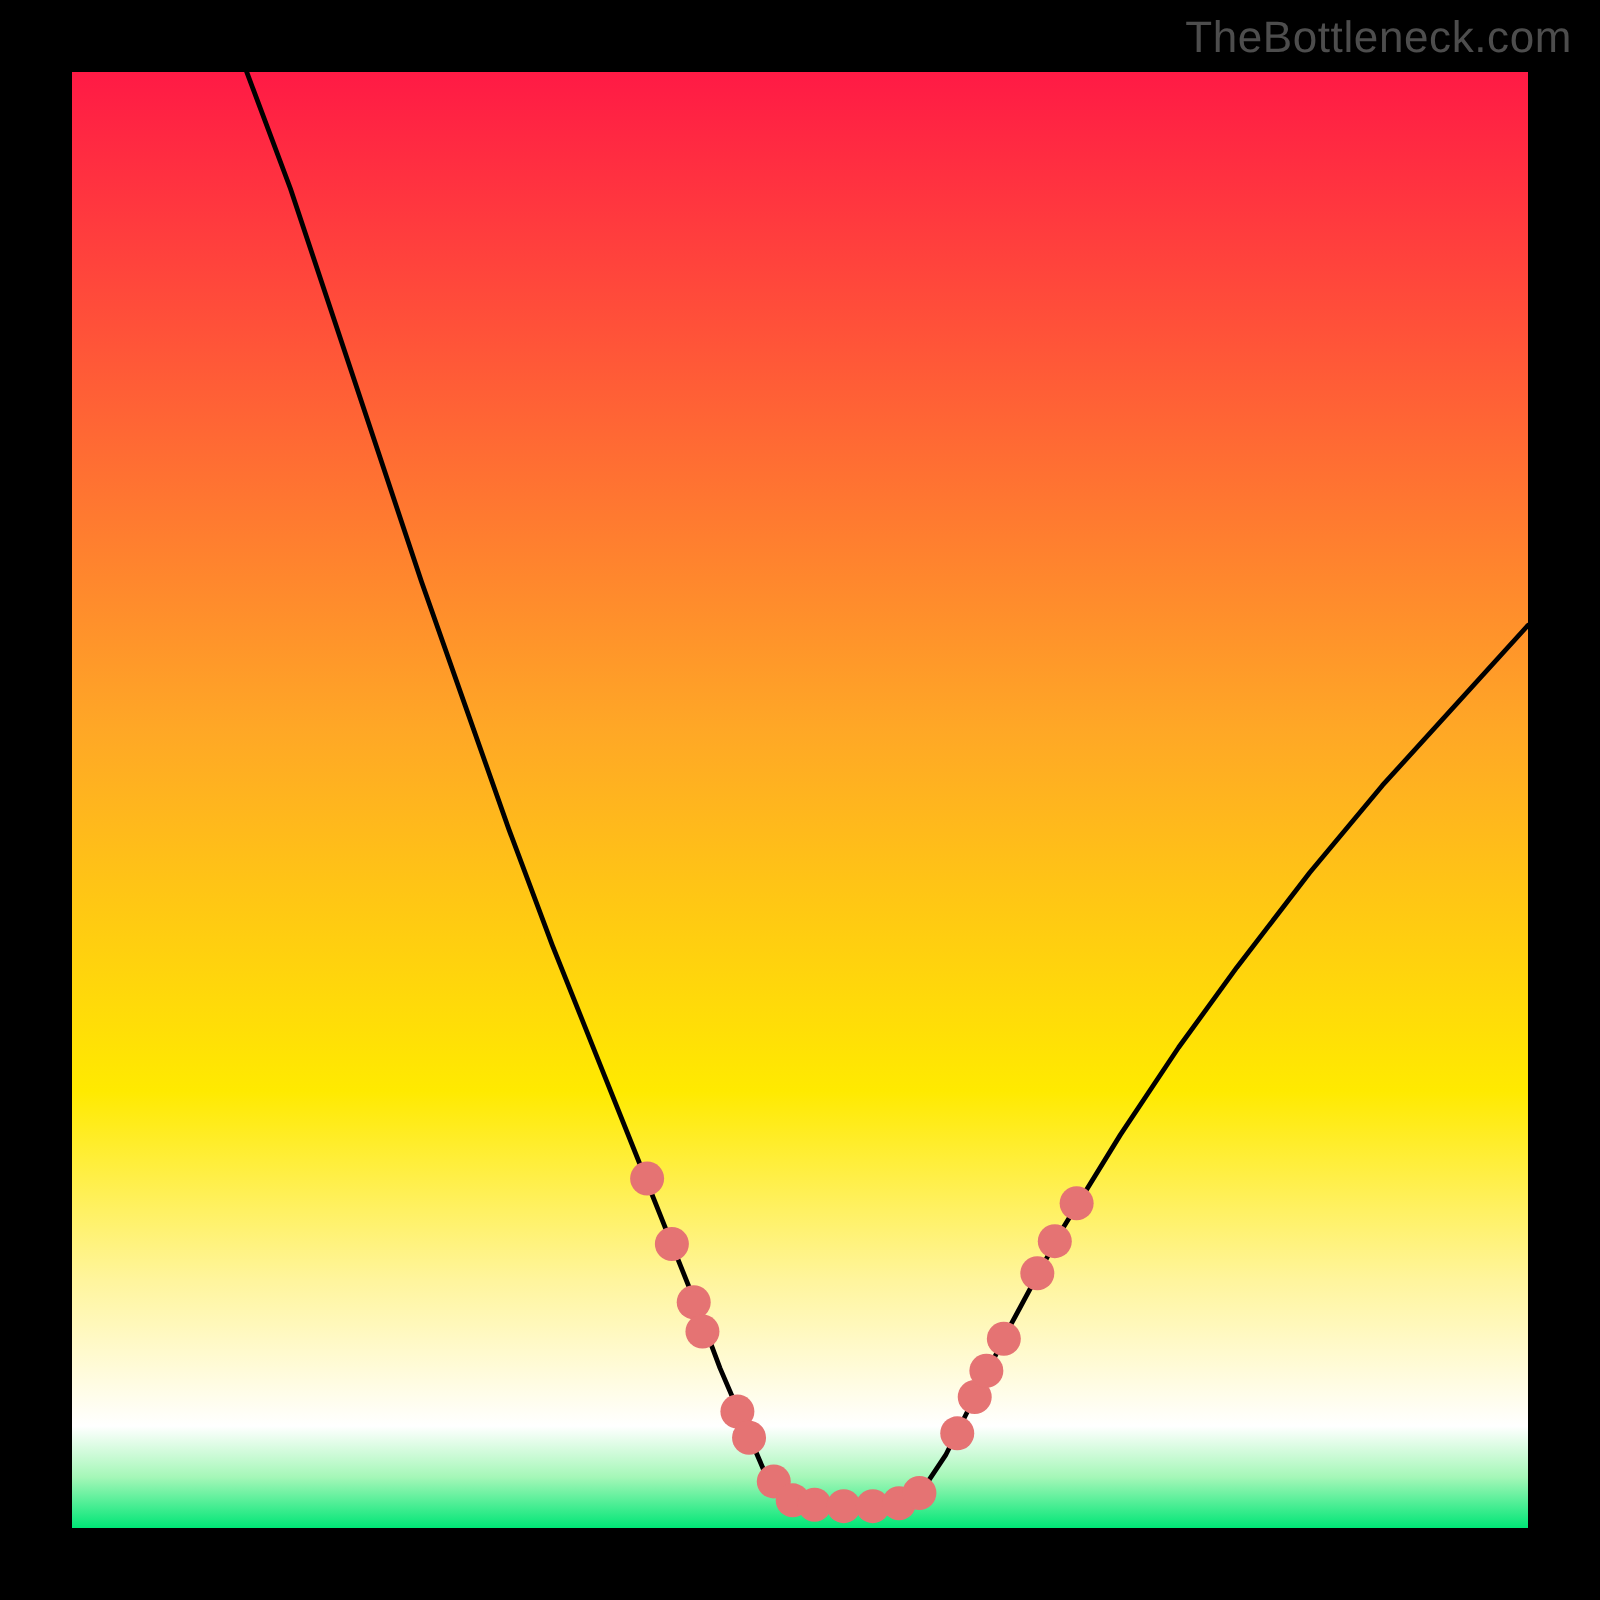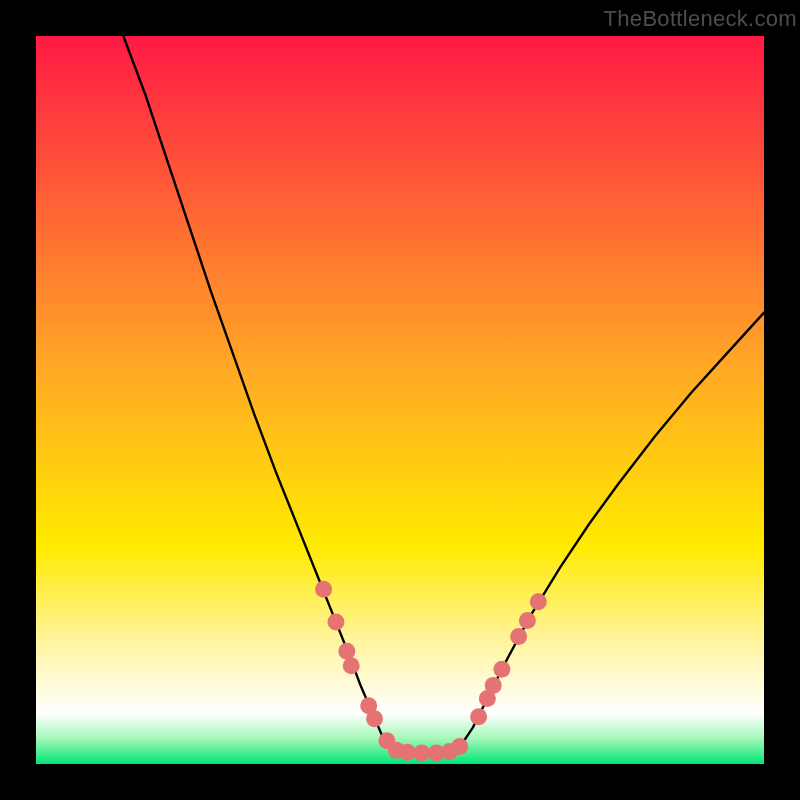--- a/index.html
+++ b/index.html
@@ -13,21 +13,21 @@
   }
   .frame {
     position: relative;
     width: 800px;
     height: 800px;
     background: #000;
   }
   .watermark {
     position: absolute;
     top: 6px;
-    right: 3px;
+    right: 14px;
     color: #4d4d4d;
     font-size: 22px;
     font-weight: 500;
     letter-spacing: 0.3px;
     z-index: 5;
   }
   .plot-area {
     position: absolute;
     left: 36px;
     top: 36px;

